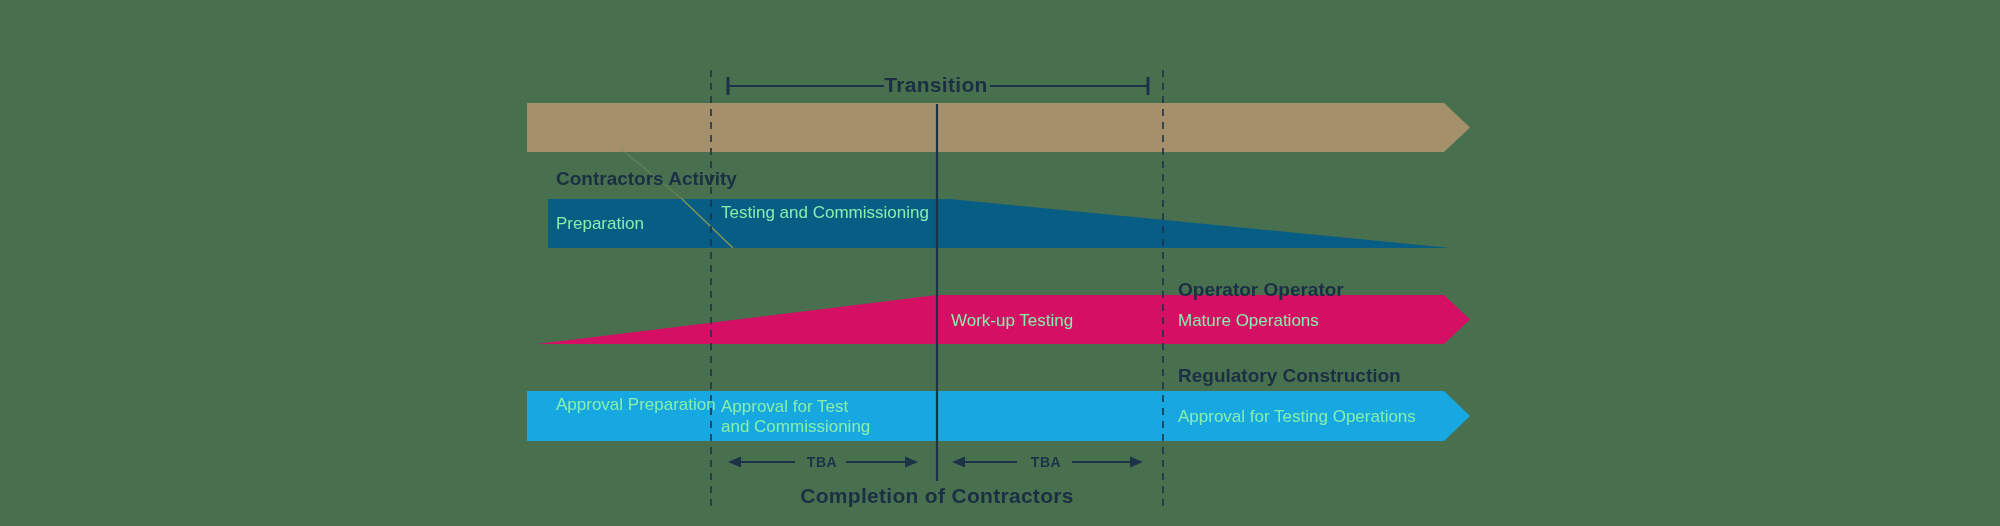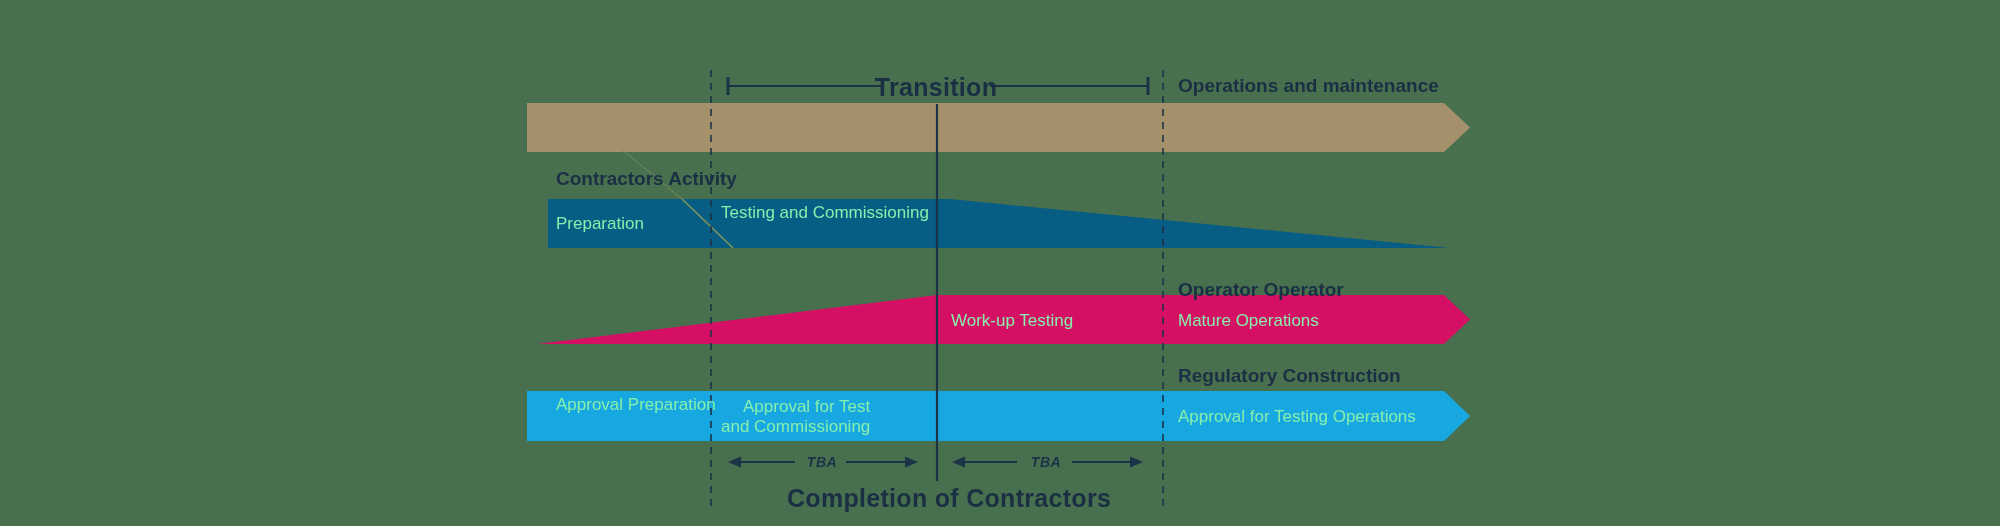--- a/index.html
+++ b/index.html
@@ -6,23 +6,23 @@
   #stage{
     position:relative;
     width:2000px;height:526px;
     background:#48704F;
     font-family:"Liberation Sans","DejaVu Sans",sans-serif;
     overflow:hidden;
   }
   #shapes{position:absolute;left:0;top:0;width:2000px;height:526px;}
   .label{position:absolute;white-space:nowrap;}
   .title-dark{color:#1B2F44;font-size:19px;font-weight:600;}
-  .big-dark{color:#1B2F44;font-size:25px;font-weight:700;letter-spacing:.3px;}
+  .big-dark{color:#1B2F44;font-size:21px;font-weight:700;letter-spacing:.3px;}
   .bar-text{color:#86efac;font-size:17px;font-weight:400;}
-  .tba{color:#1C3347;font-size:14px;font-weight:700;letter-spacing:.5px;font-style:italic;}
+  .tba{color:#1C3347;font-size:14px;font-weight:700;letter-spacing:.5px;}
   .center{text-align:center;}
   .two-line{white-space:normal;line-height:20px;}
 </style>
 </head>
 <body>
 
 <div id="stage" style="background: rgb(72, 112, 79);">
 
   <svg id="shapes" viewBox="0 0 2000 526">
 
@@ -58,33 +58,32 @@
 
     <g>
       <line x1="1017" y1="462" x2="962" y2="462" stroke-width="2.2" stroke="#1C3347"></line>
       <polygon points="952,462 965,456.5 965,467.5" fill="#1C3347"></polygon>
       <line x1="1072" y1="462" x2="1133" y2="462" stroke-width="2.2" stroke="#1C3347"></line>
       <polygon points="1143,462 1130,456.5 1130,467.5" fill="#1C3347"></polygon>
     </g>
   </svg>
 
   <div class="label big-dark center" style="left:836px;top:73px;width:200px;">Transition</div>
-  <div class="label title-dark" style="left:1178px;top:75px;">Operations and maintenance</div>
 
   <div class="label title-dark" style="left:556px;top:168px;">Contractors Activity</div>
   <div class="label bar-text" style="left:556px;top:214px;">Preparation</div>
   <div class="label bar-text" style="left:721px;top:203px;">Testing and Commissioning</div>
 
   <div class="label title-dark" style="left:1178px;top:279px;">Operator Operator</div>
   <div class="label bar-text" style="left:951px;top:311px;">Work-up Testing</div>
   <div class="label bar-text" style="left:1178px;top:311px;">Mature Operations</div>
 
   <div class="label title-dark" style="left:1178px;top:365px;">Regulatory Construction</div>
   <div class="label bar-text" style="left:556px;top:395px;">Approval Preparation</div>
-  <div class="label bar-text two-line" style="left:721px;top:397px;text-align:right;">
+  <div class="label bar-text two-line" style="left:721px;top:397px;">
     <span>Approval for Test</span><br>
     <span>and Commissioning</span>
   </div>
   <div class="label bar-text" style="left:1178px;top:407px;">Approval for Testing Operations</div>
 
   <div class="label tba center" style="left:797px;top:454px;width:50px;">TBA</div>
   <div class="label tba center" style="left:1021px;top:454px;width:50px;">TBA</div>
 
   <div class="label big-dark center" style="left:787px;top:484px;width:300px;">Completion of Contractors</div>
 

